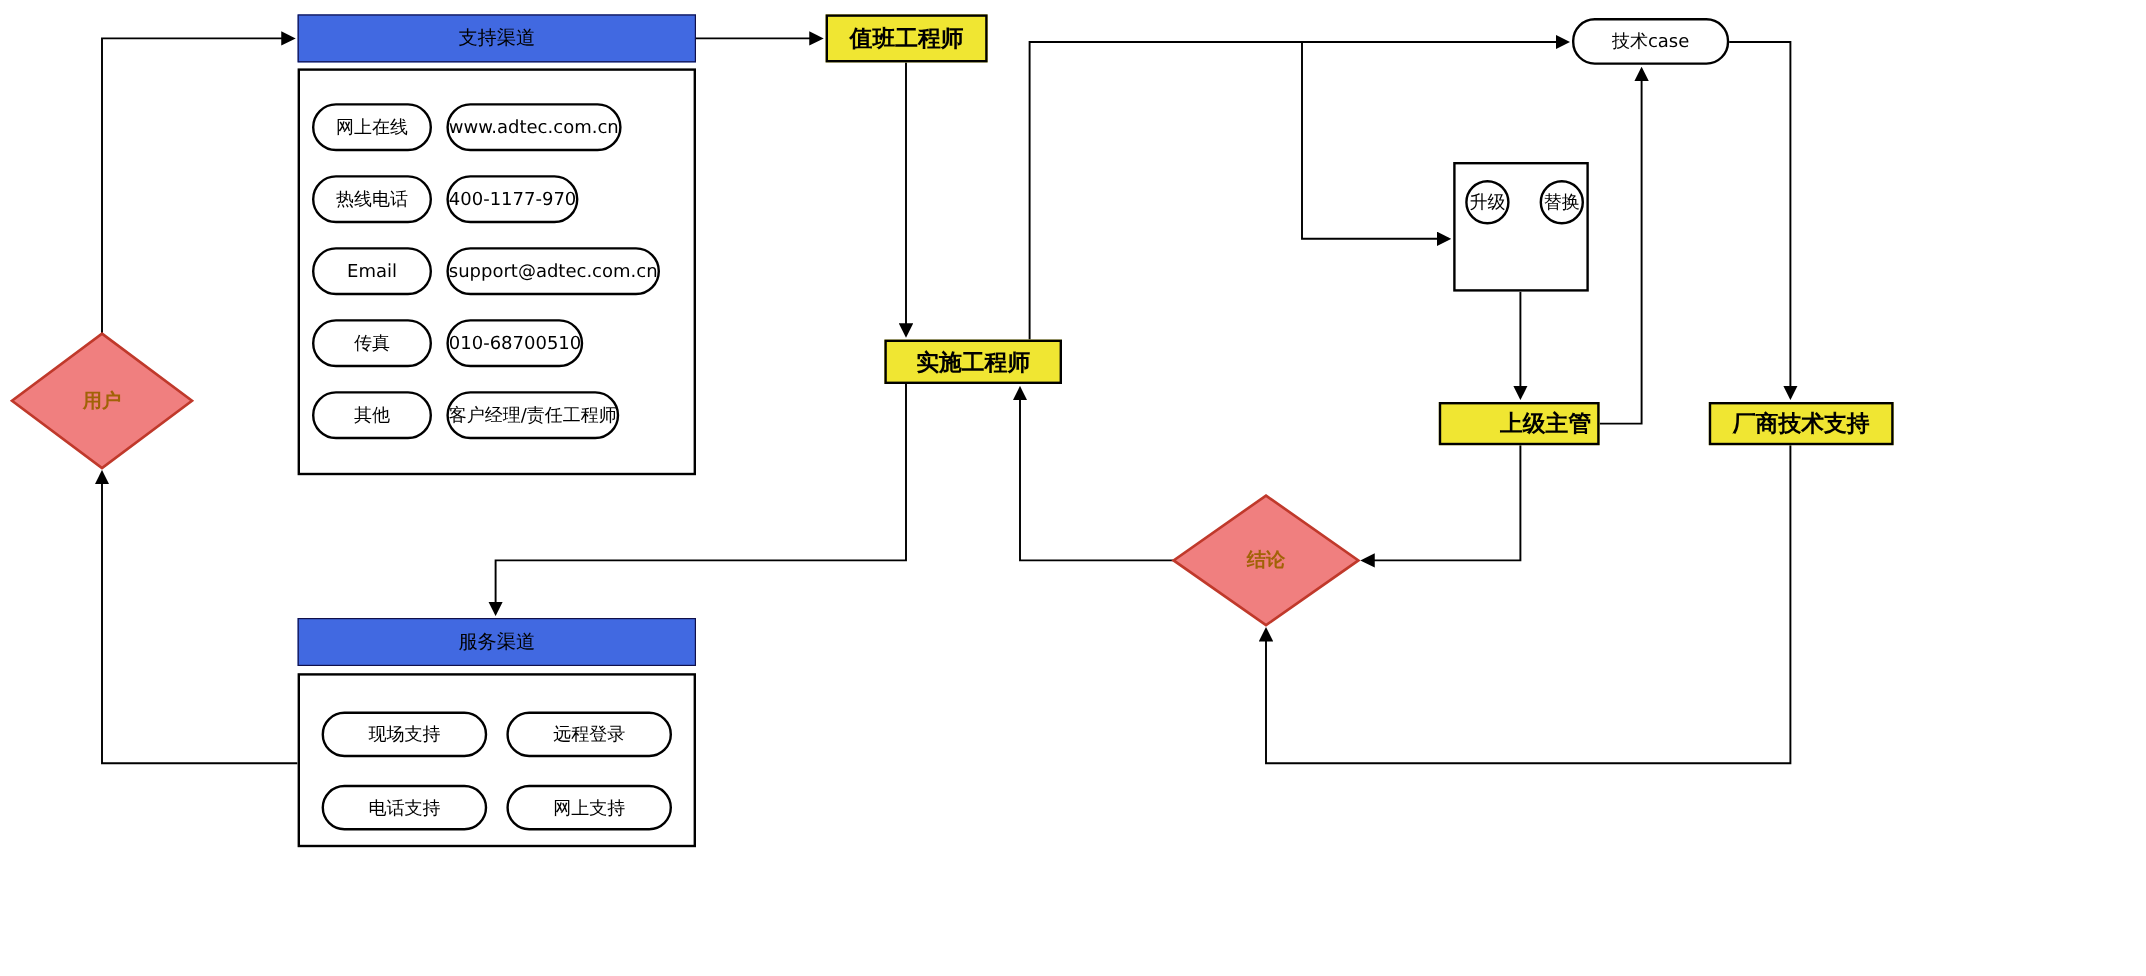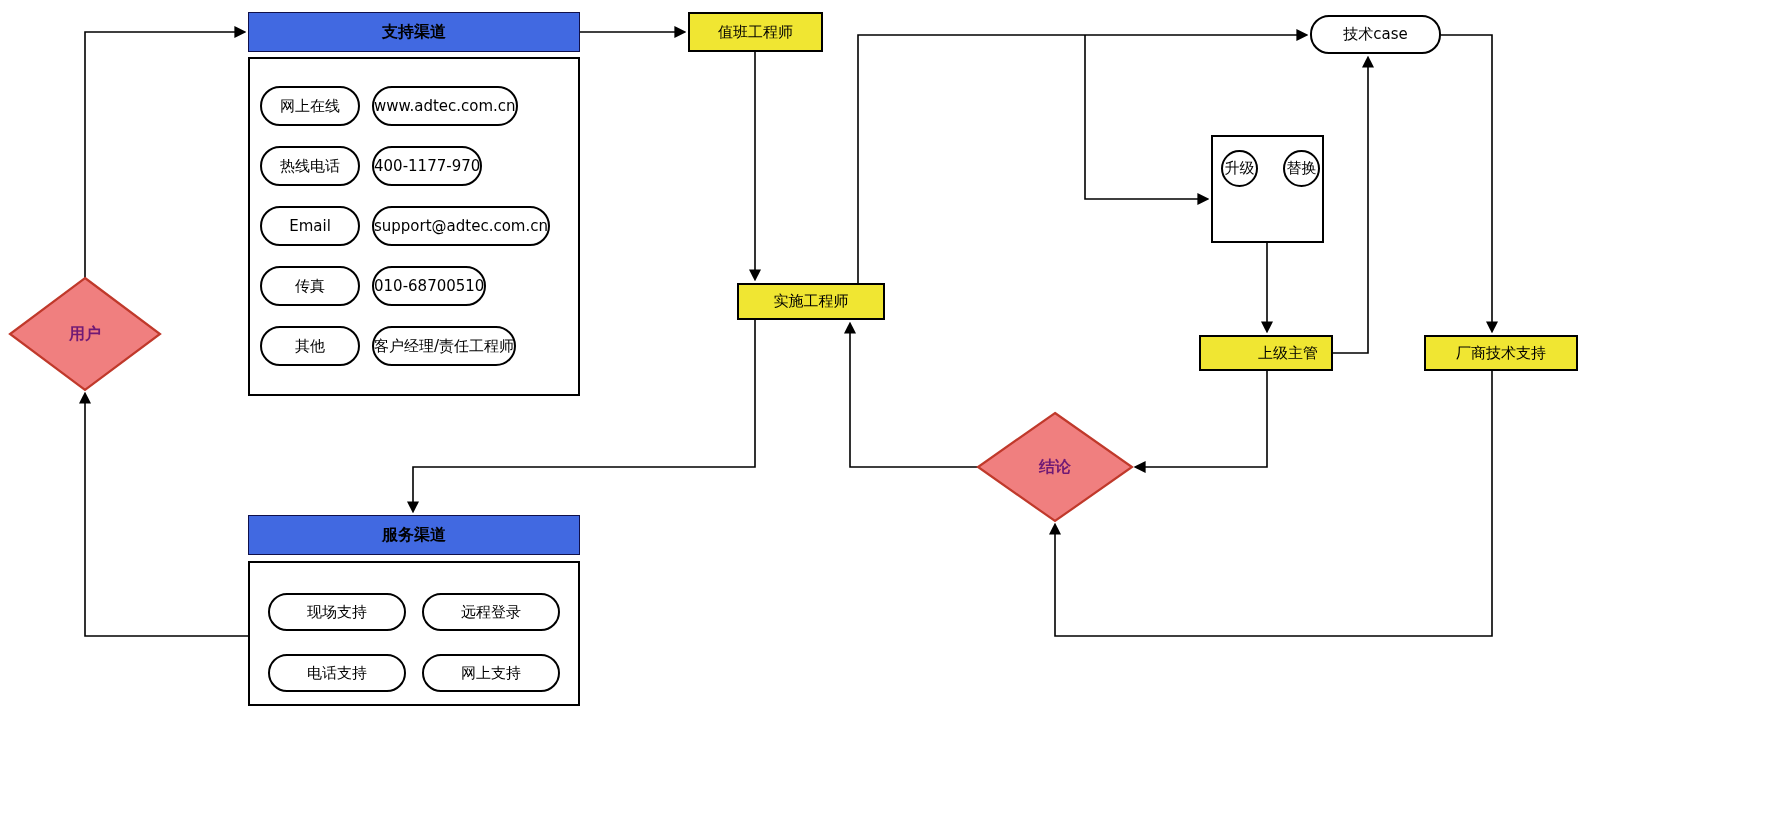--- a/index.html
+++ b/index.html
@@ -36,28 +36,28 @@
     box-sizing: border-box;
     display: flex;
     align-items: center;
     justify-content: center;
     font-size: 15px;
     color: #000;
   }
   .hdr {
     background: var(--blue, #4169e1);
     border: 1.5px solid #10104a;
-    font-weight: bold;
+    font-weight: normal;
     font-size: 16px;
   }
   .yellow {
     background: var(--yellow, #f0e632);
     border: 2px solid #000;
-    font-weight: normal;
-    font-size: 15px;
+    font-weight: bold;
+    font-size: 19px;
   }
   .box {
     background: #fff;
     border: 2px solid #000;
   }
   .rounded {
     background: #fff;
     border: 2px solid #000;
     border-radius: 19px;
     font-size: 15px;
@@ -103,21 +103,21 @@
     padding: 30px 18px 1px 18px;
     row-gap: 23px;
   }
   .service-box .pill { height: 38px; }
   .diamond-label {
     position: absolute;
     width: 120px;
     text-align: center;
     font-weight: bold;
     font-size: 16px;
-    color: #701a75;
+    color: #a16207;
   }
 </style>
 </head>
 <body>
 
 <div class="canvas">
 
   <svg class="wires" width="1788" height="813" viewBox="0 0 1788 813">
     <defs>
       <marker id="arrowhead" viewBox="0 0 10 10" refX="8" refY="5" markerWidth="7.5" markerHeight="7.5" orient="auto-start-reverse">

